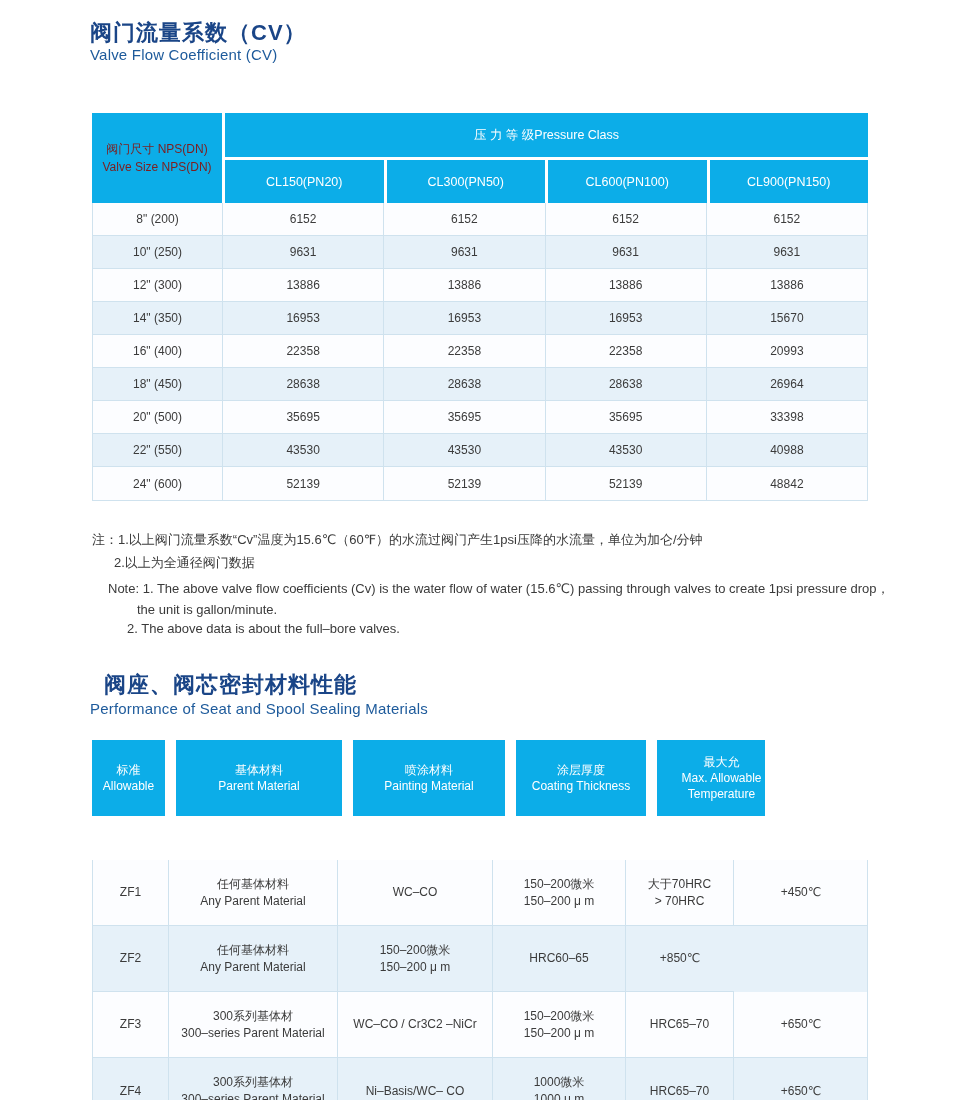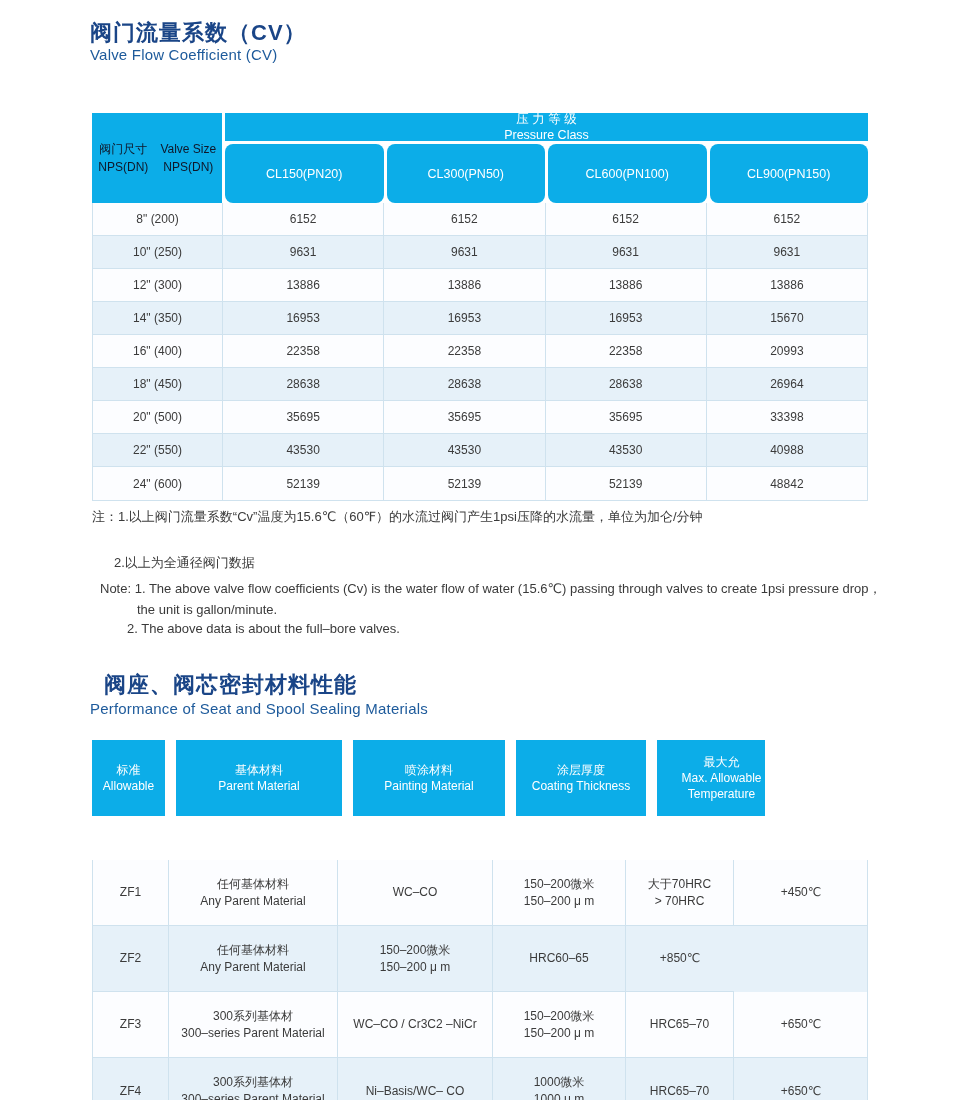--- a/index.html
+++ b/index.html
@@ -14,54 +14,54 @@
   .title-en { position:absolute; color:#1d5a9b; font-size:15px; letter-spacing:.2px; }
   #title1-cn { left:90px; top:18px;text-align:right; }
   #title1-en { left:90px; top:46px; }
   #title2-cn { left:90px; top:670px;margin-left:14px; }
   #title2-en { left:90px; top:700px; }
 
   
   #t1 { position:absolute; left:92px; top:113px; width:776px; }
   .t1-head { display:flex; }
   .t1-corner {
-    width:130px; height:90px; background:#0cade8; color:#0f172a;
-    display:flex; flex-direction:row; justify-content:center; align-items:center;
+    width:130px; height:90px; background:#0cade8; color:#7f1d1d;
+    display:flex; flex-direction:column; justify-content:center; align-items:center;
     font-size:12px; line-height:18px; text-align:center;
   }
   .t1-right { flex:1; margin-left:3px; display:flex; flex-direction:column; height:90px; }
   .t1-group {
-    height:28px; margin-bottom:3px; background:#0cade8; color:#fff;
-    display:flex; flex-direction:column; justify-content:center; align-items:center;
+    height:44px; margin-bottom:3px; background:#0cade8; color:#fff;
+    display:flex; flex-direction:row; justify-content:center; align-items:center;
     font-size:12.5px; line-height:16px;
   }
   .t1-cols { flex:1; display:flex; gap:3px; }
   .t1-col {
     flex:1; background:#0cade8; color:#fff;
-    display:flex; align-items:center; justify-content:center; font-size:12.5px;border-radius:8px;
+    display:flex; align-items:center; justify-content:center; font-size:12.5px;
   }
   .t1-body { border:1px solid #cfe2ee; border-top:none; }
   .t1-row { display:flex; height:33px; }
   .t1-row:nth-child(odd)  { background:#fcfdff; }
   .t1-row:nth-child(even) { background:#e6f1f9; }
   .t1-row > div {
     display:flex; align-items:center; justify-content:center;
     font-size:12px; color:#3b3b3b;
     border-right:1px solid #cfe2ee; border-bottom:1px solid #cfe2ee;
   }
   .t1-row > div:last-child { border-right:none; }
   .t1-row:last-child > div { border-bottom:none; }
   .t1-row .size { width:130px; }
   .t1-row .val  { flex:1; }
 
   
   .note { position:absolute; font-size:13px; color:#3a3a3a; white-space:nowrap; }
-  #note-cn1 { left:92px;  top:508px; }
+  #note-cn1 { left:92px;  top:531px; }
   #note-cn2 { left:114px; top:554px; }
-  #note-en1 { left:100px;  top:580px; }
+  #note-en1 { left:108px;  top:580px; }
   #note-en2 { left:137px; top:602px; }
   #note-en3 { left:127px; top:621px; }
 
   
   #t2 { position:absolute; left:92px; top:740px; width:776px; }
   .t2-head { display:grid; grid-template-columns:76px 169px 155px 133px 108px 135px; height:76px;gap:8px; }
   .t2-head .hc {
     background:#0cade8; color:#fff; text-align:center;
     display:flex; flex-direction:column; justify-content:center; align-items:center;
     font-size:12px; line-height:16px; border-right:3px solid #fff;

